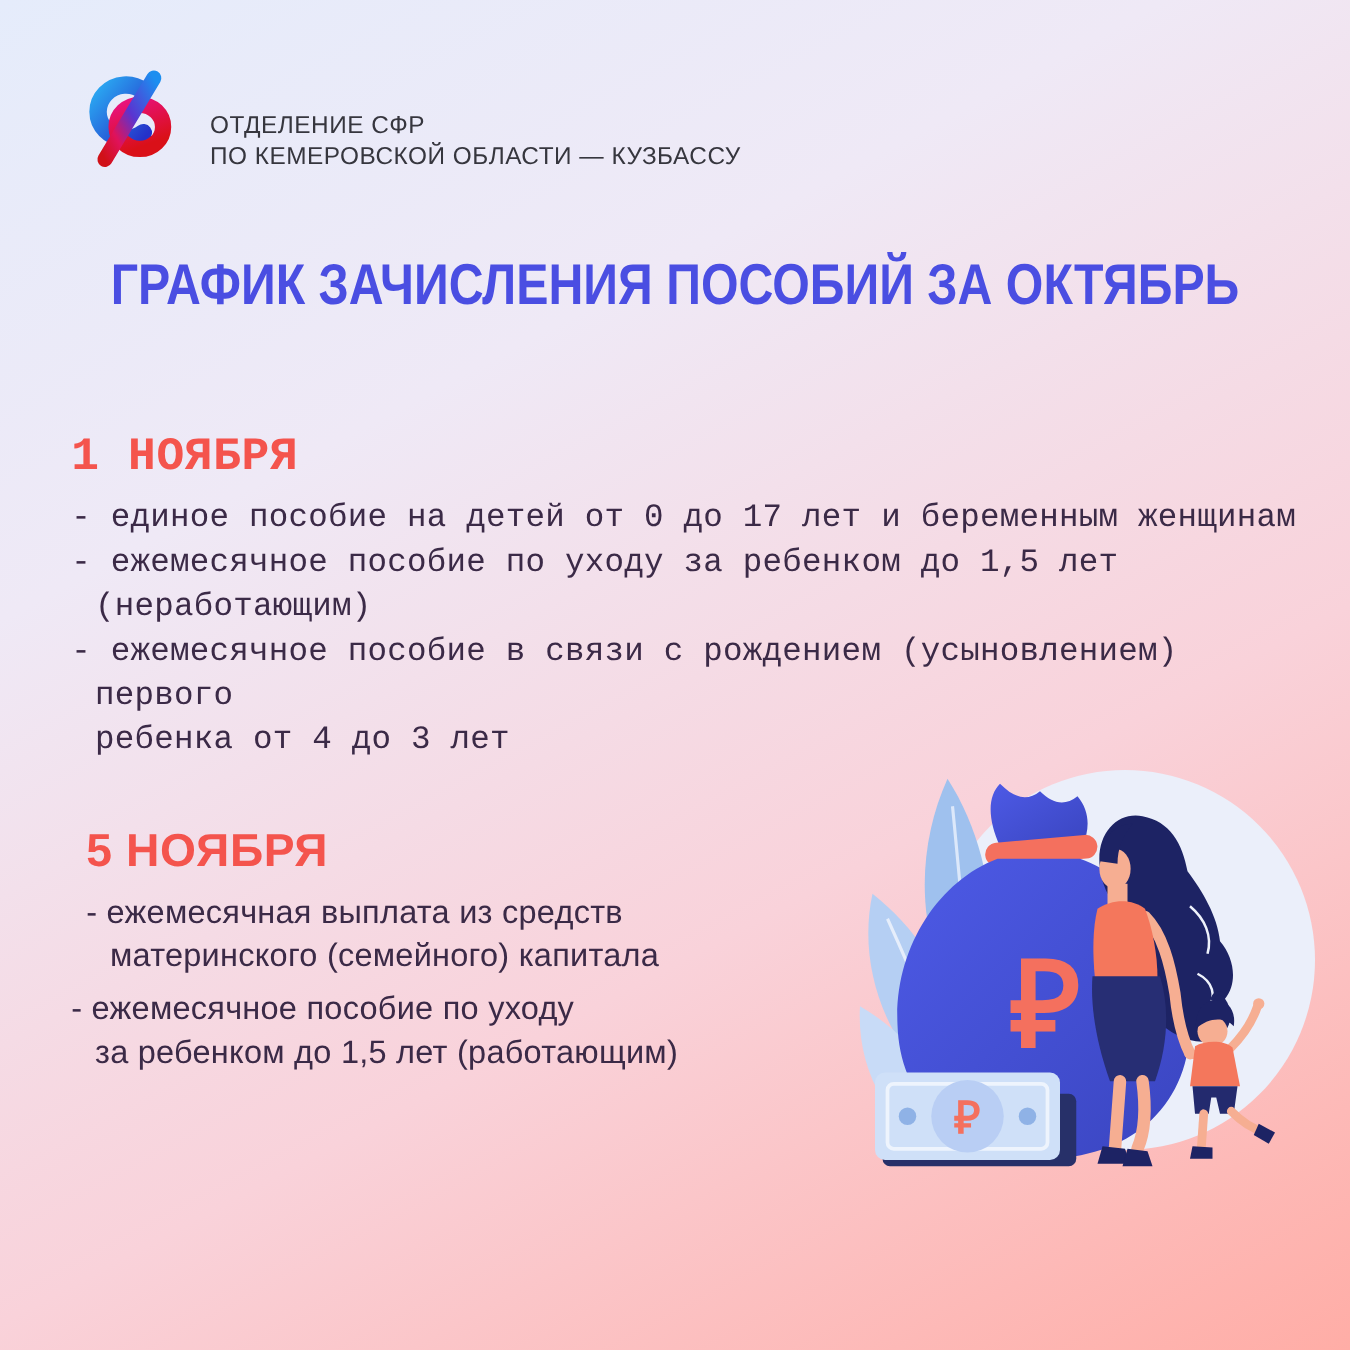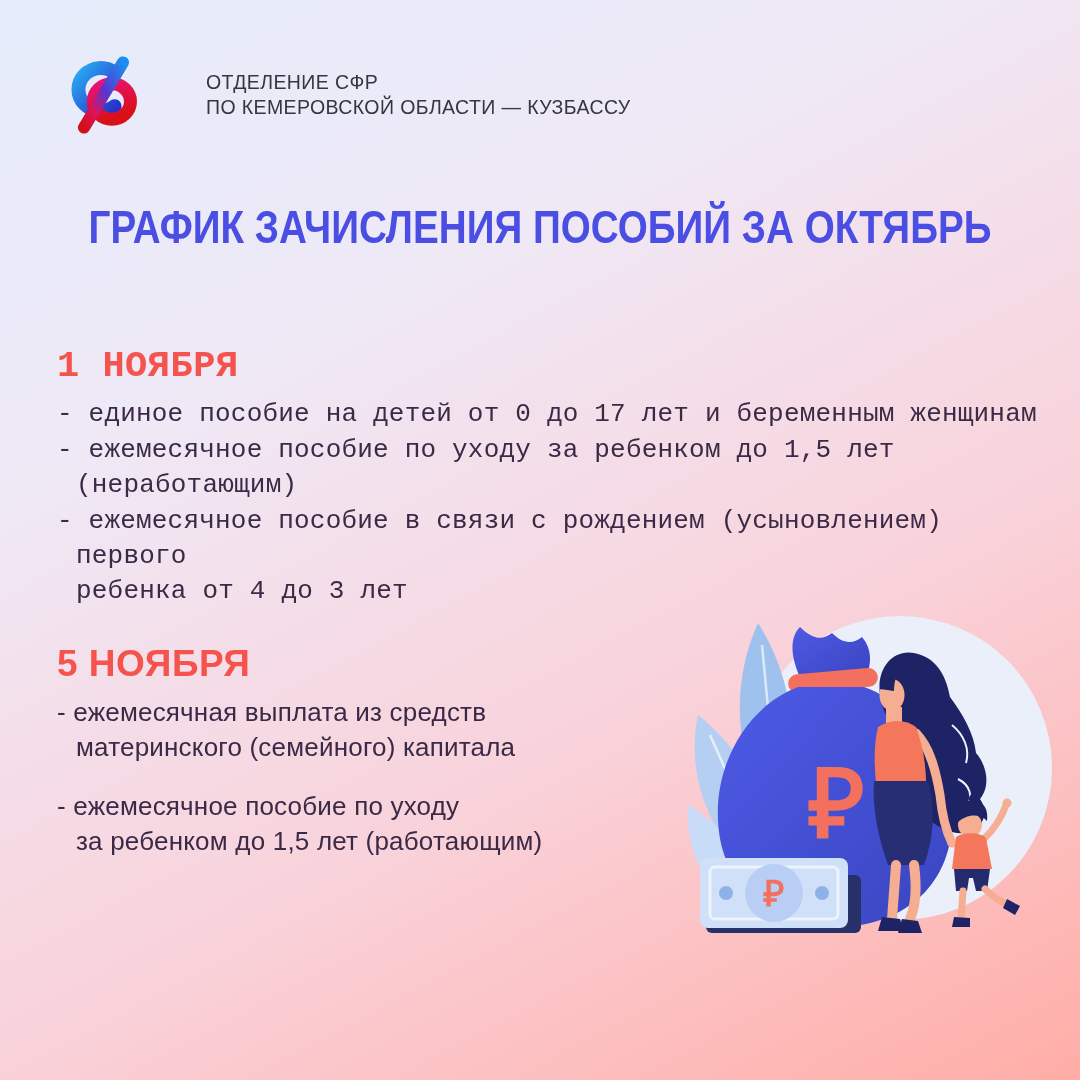--- a/index.html
+++ b/index.html
@@ -5,42 +5,42 @@
   html,body{margin:0;padding:0;}
   body{
     width:1080px;height:1080px;overflow:hidden;
     font-family:"Liberation Sans", sans-serif;
   }
   .poster{
     position:relative;width:1080px;height:1080px;
     background:linear-gradient(152deg,#e5ecfb 0%,#efe9f6 30%,#f9d2da 64%,#ffada6 100%);
   }
   
-  .logo-row{position:absolute;left:57px;top:52px;display:flex;align-items:center;gap:38px;}
+  .logo-row{position:absolute;left:57px;top:52px;display:flex;align-items:flex-end;}
   .logo-mark{width:93px;height:86px;flex:0 0 auto;}
   .org-name{margin-left:18px;color:#36363e;font-size:19.5px;line-height:25px;letter-spacing:.4px;}
   
   .title{
     position:absolute;left:0;right:0;top:200px;margin:0;text-align:center;
     font-size:46px;font-weight:bold;color:#4a4ee2;letter-spacing:0;
     transform:scaleX(.84);transform-origin:50% 50%;white-space:nowrap;
   }
   .subtitle{
     position:absolute;left:0;right:0;top:256px;text-align:center;
     font-size:33px;color:#5b55e8;
   }
   
   .sec{position:absolute;left:57px;width:990px;}
   .sec .date{margin:0 0 11px;font-size:37px;line-height:40px;font-weight:bold;color:#f4544d;letter-spacing:.5px;}
   .item{
     margin:0 0 1px;font-size:26px;line-height:35px;color:#3b2a47;letter-spacing:.2px;
     white-space:pre-line;padding-left:19px;text-indent:-19px;
   }
   .sec1{top:346px;font-family:Liberation Mono, monospace;}
-  .sec2{top:644px;}
+  .sec2{top:661px;margin-left:12px;}
   .sec3{top:789px;}
   
   .footer{
     position:absolute;left:0;right:0;top:960px;text-align:center;
     font-size:40px;color:#5b50ea;letter-spacing:.3px;
   }
   
   .illus{position:absolute;left:640px;top:575px;width:440px;height:380px;}
 </style>
 </head>

